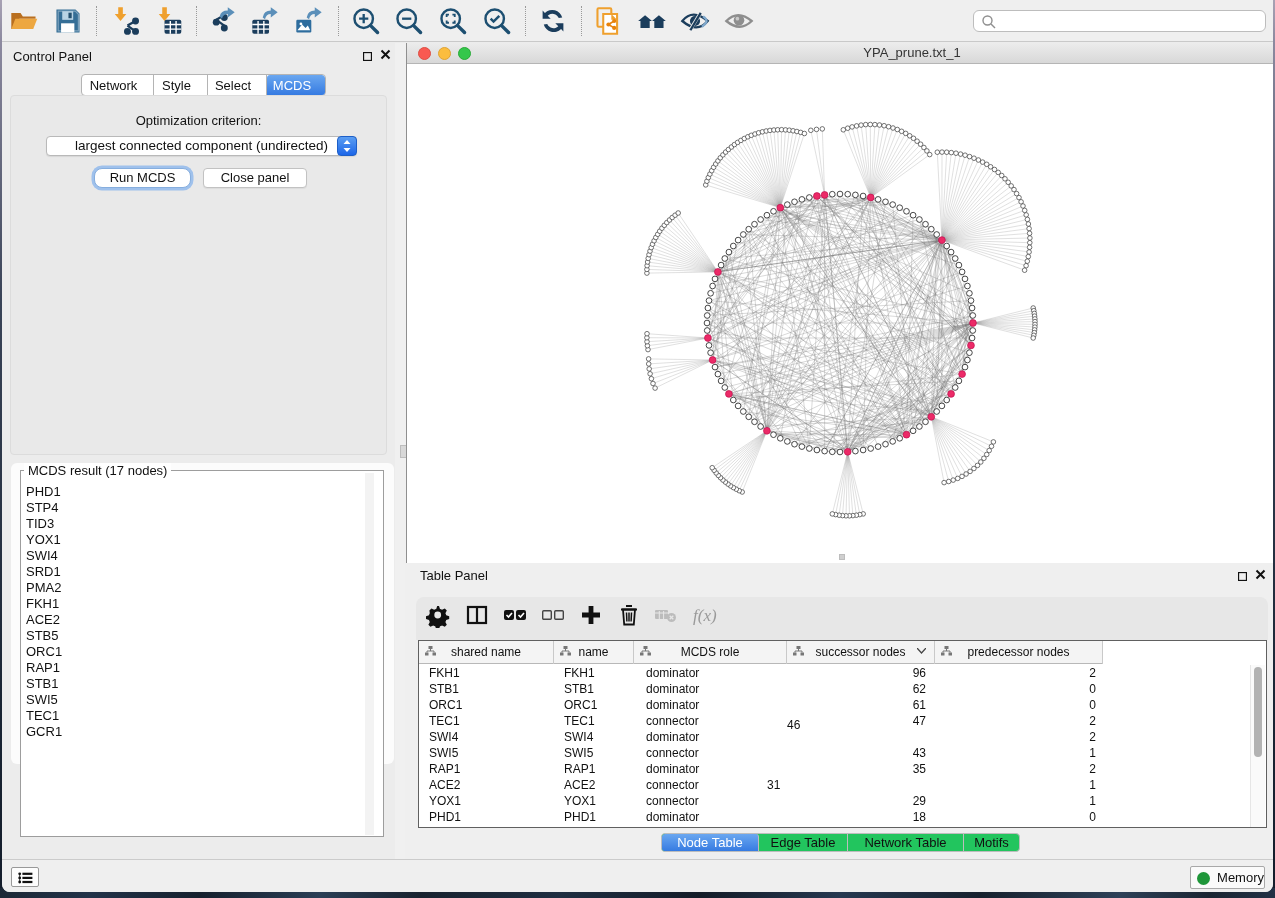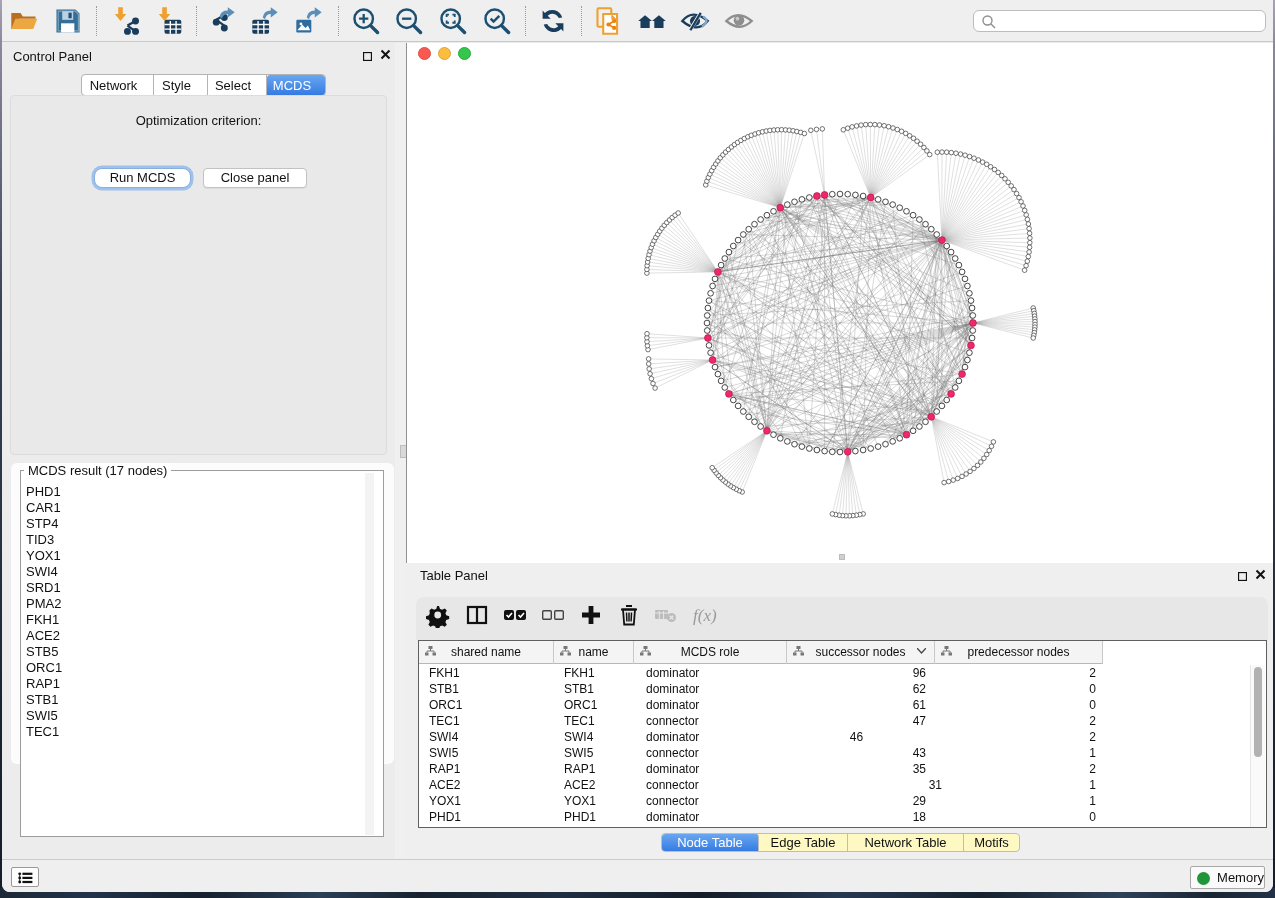--- a/index.html
+++ b/index.html
@@ -56,21 +56,21 @@
 #tstrip{position:absolute;left:11px;top:34px;width:852px;height:43px;background:#e7e7e7;border-radius:8px 8px 0 0}
 #ttoolbar{position:absolute;left:7px;top:27px;width:848px;height:50px}
 #ttable{position:absolute;left:13px;top:77px;width:849px;height:188px;background:#fff;border:1px solid #606060}
 #thead{position:absolute;left:0;top:0;width:684px;height:23px;background:#f4f4f4;border-bottom:1px solid #b8b8b8}
 .th{position:absolute;top:0;height:23px;border-right:1px solid #c9c9c9;font-size:12px;color:#111;
  text-align:center;line-height:22px}
 .tr{position:absolute;font-size:12px;color:#111;height:16px;line-height:16px}
 #tscroll{position:absolute;right:1px;top:24px;width:15px;height:162px;background:#fafafa;border-left:1px solid #e6e6e6}
 #tthumb{position:absolute;left:3px;top:2px;width:8px;height:90px;background:#b2b2b2;border-radius:4px}
 #btabs{position:absolute;left:256px;top:270px;height:19px;display:flex;border:1px solid #bdbdbd;
- border-radius:4px;background:#fef9c3;overflow:hidden}
+ border-radius:4px;background:#22c55e;overflow:hidden}
 #btabs div{font-size:13px;color:#111;text-align:center;padding-top:1px;border-right:1px solid #bdbdbd;height:19px}
 #btabs div:last-child{border-right:none}
 #btabs div.sel{background:linear-gradient(180deg,#6aa7f0 0,#3076e0 100%);color:#fff;border-radius:3px}
 
 #statusbar{left:0;top:859px;width:1271px;height:33px;background:#efefef;border-top:1px solid #cbcbcb;border-radius:0 0 8px 8px}
 #listbtn{position:absolute;left:9px;top:7px;width:28px;height:20px;background:#fdfdfd;border:1px solid #999;border-radius:2px}
 #membtn{position:absolute;left:1188px;top:6px;width:75px;height:23px;background:#fafafa;border:1px solid #a8a8a8;border-radius:2px;
  font-size:13px;color:#111;text-align:right;line-height:21px;padding-left:26px}
 #memdot{position:absolute;left:6px;top:4.5px;width:13px;height:13px;border-radius:50%;background:#1e9639;border:none}
 </style></head>
@@ -195,52 +195,60 @@
           <path d="M1.5 1.5l8 8m0-8l-8 8" stroke="#111" stroke-width="2"></path>
         </svg></div>
     <div id="tabs">
         <div style="width:72px">Network</div>
         <div style="width:54px">Style</div>
         <div style="width:59px">Select</div>
         <div class="sel" style="width:58px">MCDS</div>
       </div>
     <div id="mcdsbox"></div>
     <div id="optlabel">Optimization criterion:</div>
+    <div id="combo">largest connected component (undirected)<div class="step">
+      <svg width="18" height="18" viewBox="0 0 18 18">
+            <path d="M5.5 7l3.5-4 3.5 4z" fill="#fff"></path>
+            <path d="M5.5 11l3.5 4 3.5-4z" fill="#fff"></path>
+          </svg></div></div>
     <div id="runbtn" class="btn">Run MCDS</div>
     <div id="closebtn" class="btn">Close panel</div>
     <div id="respanel">
       <div id="groupbox">
         <div id="grouplabel">MCDS result (17 nodes)</div>
         <div id="reslist">
             <div>PHD1</div>
-            <div>CAR1</div>
             <div>STP4</div>
             <div>TID3</div>
             <div>YOX1</div>
             <div>SWI4</div>
             <div>SRD1</div>
             <div>PMA2</div>
             <div>FKH1</div>
             <div>ACE2</div>
             <div>STB5</div>
             <div>ORC1</div>
             <div>RAP1</div>
             <div>STB1</div>
             <div>SWI5</div>
             <div>TEC1</div>
+            <div>GCR1</div>
           </div>
         <div id="resscroll"></div>
       </div>
     </div>
   </div>
 
   <div id="vsplit" class="abs"></div>
   <div id="vhandle" class="abs"></div>
 
   <div id="netwin" class="abs">
+    <div id="nettitle">
+        <span>YPA_prune.txt_1</span>
+      </div>
     <div class="tl" style="left:11px;background:#f95951;border:1px solid #dd4f44"></div>
     <div class="tl" style="left:31px;background:#fbbd3e;border:1px solid #dfa335"></div>
     <div class="tl" style="left:51px;background:#34c74b;border:1px solid #2aaa38"></div>
     <svg width="869" height="496" viewBox="0 0 869 496" style="position:absolute;left:0;top:21px">
 <g stroke="#707070" stroke-width="0.6" stroke-opacity="0.45" fill="none">
 <line x1="373.3" y1="143.7" x2="518.5" y2="357.8"></line>
 <line x1="373.3" y1="143.7" x2="551.9" y2="201.1"></line>
 <line x1="373.3" y1="143.7" x2="300.2" y2="251.5"></line>
 <line x1="373.3" y1="143.7" x2="485.7" y2="377.4"></line>
 <line x1="373.3" y1="143.7" x2="548.2" y2="323.5"></line>
@@ -1175,36 +1183,36 @@
         <div class="tr" style="left:368px;top:56px;width:139px;text-align:right">61</div>
         <div class="tr" style="left:516px;top:56px;width:161px;text-align:right">0</div>
         <div class="tr" style="left:10px;top:72px">TEC1</div>
         <div class="tr" style="left:145px;top:72px">TEC1</div>
         <div class="tr" style="left:227px;top:72px">connector</div>
         <div class="tr" style="left:368px;top:72px;width:139px;text-align:right">47</div>
         <div class="tr" style="left:516px;top:72px;width:161px;text-align:right">2</div>
         <div class="tr" style="left:10px;top:88px">SWI4</div>
         <div class="tr" style="left:145px;top:88px">SWI4</div>
         <div class="tr" style="left:227px;top:88px">dominator</div>
-        <div class="tr" style="left:368px;top:88px;width:139px;text-align:center">46</div>
+        <div class="tr" style="left:368px;top:76px;width:139px;text-align:left">46</div>
         <div class="tr" style="left:516px;top:88px;width:161px;text-align:right">2</div>
         <div class="tr" style="left:10px;top:104px">SWI5</div>
         <div class="tr" style="left:145px;top:104px">SWI5</div>
         <div class="tr" style="left:227px;top:104px">connector</div>
         <div class="tr" style="left:368px;top:104px;width:139px;text-align:right">43</div>
         <div class="tr" style="left:516px;top:104px;width:161px;text-align:right">1</div>
         <div class="tr" style="left:10px;top:120px">RAP1</div>
         <div class="tr" style="left:145px;top:120px">RAP1</div>
         <div class="tr" style="left:227px;top:120px">dominator</div>
         <div class="tr" style="left:368px;top:120px;width:139px;text-align:right">35</div>
         <div class="tr" style="left:516px;top:120px;width:161px;text-align:right">2</div>
         <div class="tr" style="left:10px;top:136px">ACE2</div>
         <div class="tr" style="left:145px;top:136px">ACE2</div>
         <div class="tr" style="left:227px;top:136px">connector</div>
-        <div class="tr" style="left:384px;top:136px;width:139px;text-align:right">31</div>
+        <div class="tr" style="left:348px;top:136px;width:139px;text-align:left">31</div>
         <div class="tr" style="left:516px;top:136px;width:161px;text-align:right">1</div>
         <div class="tr" style="left:10px;top:152px">YOX1</div>
         <div class="tr" style="left:145px;top:152px">YOX1</div>
         <div class="tr" style="left:227px;top:152px">connector</div>
         <div class="tr" style="left:368px;top:152px;width:139px;text-align:right">29</div>
         <div class="tr" style="left:516px;top:152px;width:161px;text-align:right">1</div>
         <div class="tr" style="left:10px;top:168px">PHD1</div>
         <div class="tr" style="left:145px;top:168px">PHD1</div>
         <div class="tr" style="left:227px;top:168px">dominator</div>
         <div class="tr" style="left:368px;top:168px;width:139px;text-align:right">18</div>

